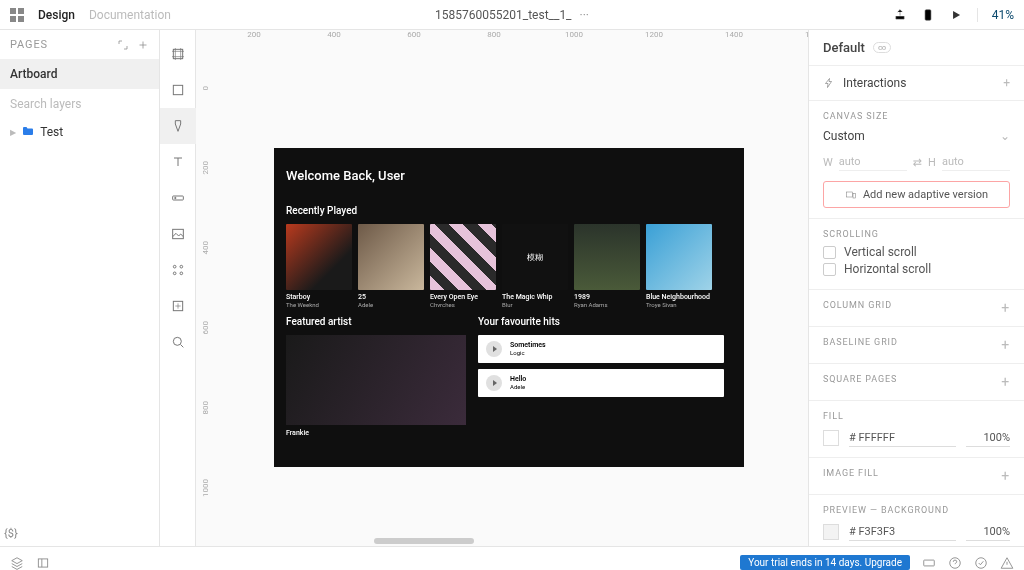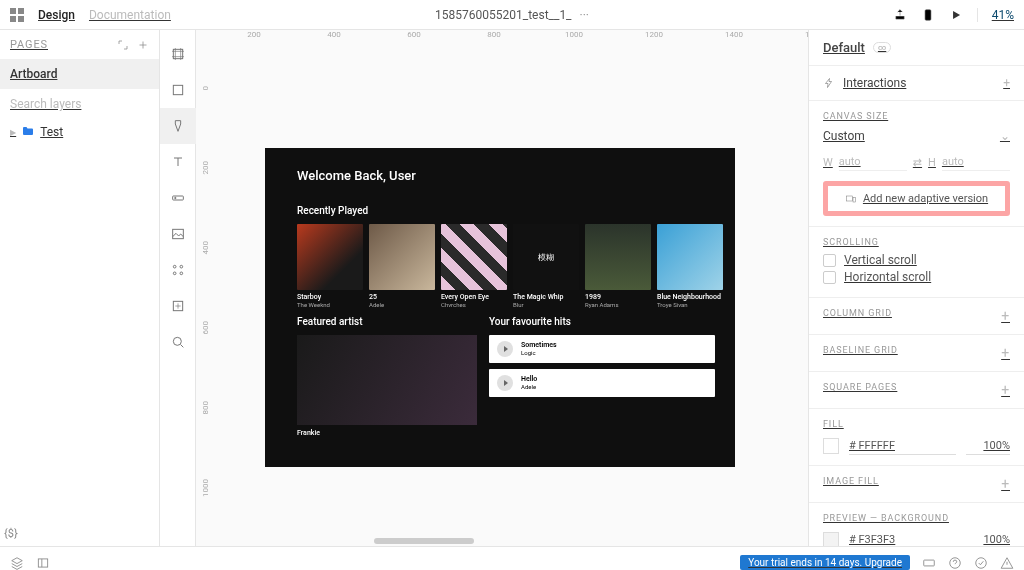--- a/index.html
+++ b/index.html
@@ -1,17 +1,17 @@
 <!DOCTYPE html>
 <html><head>
 <meta charset="utf-8">
 <style>
   * { box-sizing: border-box; margin: 0; padding: 0; font-family: -apple-system, BlinkMacSystemFont, "Segoe UI", Roboto, sans-serif; }
   html, body { width: 1024px; height: 570px; overflow: hidden; background: #f8f8f8; color: #333; }
-  .app { display: flex; flex-direction: column; height: 100%; text-decoration: underline; }
+  .app { display: flex; flex-direction: column; height: 100%; }
 
   
   .topbar { height: 30px; display: flex; align-items: center; border-bottom: 1px solid #e5e5e5; background: #fff; font-size: 12px; padding: 0 10px; gap: 14px; }
   .topbar .grid-icon { width:14px; height:14px; display:grid; grid-template-columns:1fr 1fr; grid-template-rows:1fr 1fr; gap:2px; }
   .topbar .grid-icon span { background:#888; }
   .topbar .tabs { display:flex; gap:14px; }
   .topbar .tabs span { color:#bbb; cursor:pointer; }
   .topbar .tabs .active { color:#222; font-weight:500; }
   .topbar .filename { position:absolute; left:50%; transform:translateX(-50%); color:#555; display:flex; align-items:center; gap:8px;}
   .topbar .filename .dots{color:#999;}
@@ -46,21 +46,21 @@
 
   
   .canvas-wrap{ flex:1; position:relative; background:#fafafa; overflow:hidden;}
   .ruler-h{position:absolute;top:0;left:18px;right:0;height:18px;background:#fafafa;font-size:8px;color:#aaa;display:flex;}
   .ruler-h span{width:80px;text-align:center;flex:0 0 80px;}
   .ruler-v{position:absolute;top:18px;left:0;width:18px;bottom:0;background:#fafafa;font-size:8px;color:#aaa;display:flex;flex-direction:column;}
   .ruler-v span{height:80px;writing-mode:sideways-lr;text-align:center;flex:0 0 80px;display:flex;align-items:center;justify-content:center;}
   .ruler-corner{position:absolute;top:0;left:0;width:18px;height:18px;background:#fafafa;}
   .canvas-inner{position:absolute;top:18px;left:18px;right:0;bottom:0;overflow:hidden;}
 
-  .mock{position:absolute;top:100px;left:51px;width:470px;background:#0f0f0f;color:#fff;padding:20px 20px 30px 32px;}
+  .mock{position:absolute;top:100px;left:60px;width:470px;background:#0f0f0f;color:#fff;padding:20px 20px 30px 12px;}
   .mock h2{font-size:13px;font-weight:500;}
   .mock .section-title{font-size:10px;margin:22px 0 8px;font-weight:500;}
   .mock .row{display:flex;gap:6px;}
   .mock .card{width:66px;}
   .mock .cover{width:66px;height:66px;background:#333;background-size:cover;border-radius:1px;}
   .mock .starboy{background:linear-gradient(135deg,#b93a1e,#1a1a1a 70%);}
   .mock .adele{background:linear-gradient(135deg,#6e5a48,#c9b79c);}
   .mock .chvrches{background:repeating-linear-gradient(45deg,#e6c3da 0 10px,#2a2a2a 10px 20px);}
   .mock .blur{background:linear-gradient(135deg,#111,#111);display:flex;align-items:center;justify-content:center;}
   .mock .blur::after{content:"模糊";color:#fff;font-size:8px;}
@@ -85,21 +85,21 @@
   .right-panel{width:216px;background:#fff;border-left:1px solid #e5e5e5;overflow-y:auto;font-size:12px;color:#444;}
   .right-panel .sec{padding:10px 14px;border-bottom:1px solid #eee;}
   .right-panel .header{display:flex;align-items:center;font-weight:500;font-size:13px;gap:8px;}
   .right-panel .header .badge{font-size:8px;color:#bbb;border:1px solid #ddd;border-radius:6px;padding:0 4px;}
   .right-panel .sub-head{font-size:9px;letter-spacing:.1em;color:#999;display:flex;}
   .right-panel .sub-head .plus{margin-left:auto;color:#bbb;font-size:14px;}
   .right-panel .interactions{display:flex;align-items:center;gap:8px;font-size:12px;}
   .right-panel select, .right-panel .fake-select{border:none;font-size:12px;color:#444;background:transparent;width:100%;}
   .right-panel .size-row{display:flex;align-items:center;gap:6px;font-size:11px;color:#bbb;margin-top:10px;}
   .right-panel .size-row .in{border-bottom:1px solid #eee;flex:1;min-width:0;padding:2px 0;}
-  .right-panel .btn-outline{border:5px solid #fca5a5;border-radius:3px;font-size:11px;color:#555;padding:6px;display:flex;align-items:center;justify-content:center;gap:6px;margin-top:10px;cursor:pointer;}
+  .right-panel .btn-outline{border:1px solid #fca5a5;border-radius:3px;font-size:11px;color:#555;padding:6px;display:flex;align-items:center;justify-content:center;gap:6px;margin-top:10px;cursor:pointer;}
   .right-panel .check{display:flex;align-items:center;gap:8px;font-size:12px;margin:3px 0;color:#555;}
   .right-panel .check .box{width:13px;height:13px;border:1px solid #ccc;border-radius:2px;}
   .right-panel .fill-row{display:flex;align-items:center;gap:10px;}
   .right-panel .swatch{width:16px;height:16px;border:1px solid #ddd;background:#fff;}
   .right-panel .hexf{border-bottom:1px solid #ddd;font-size:11px;padding:2px 0;flex:1;color:#555;}
   .right-panel .pct{border-bottom:1px solid #ddd;font-size:11px;padding:2px 0;width:44px;text-align:right;color:#555;}
 
   
   .status{height:24px;border-top:1px solid #e5e5e5;background:#fff;display:flex;align-items:flex-end;padding:0 10px;gap:12px;font-size:11px;color:#888;}
   .status .sp{flex:1;}

